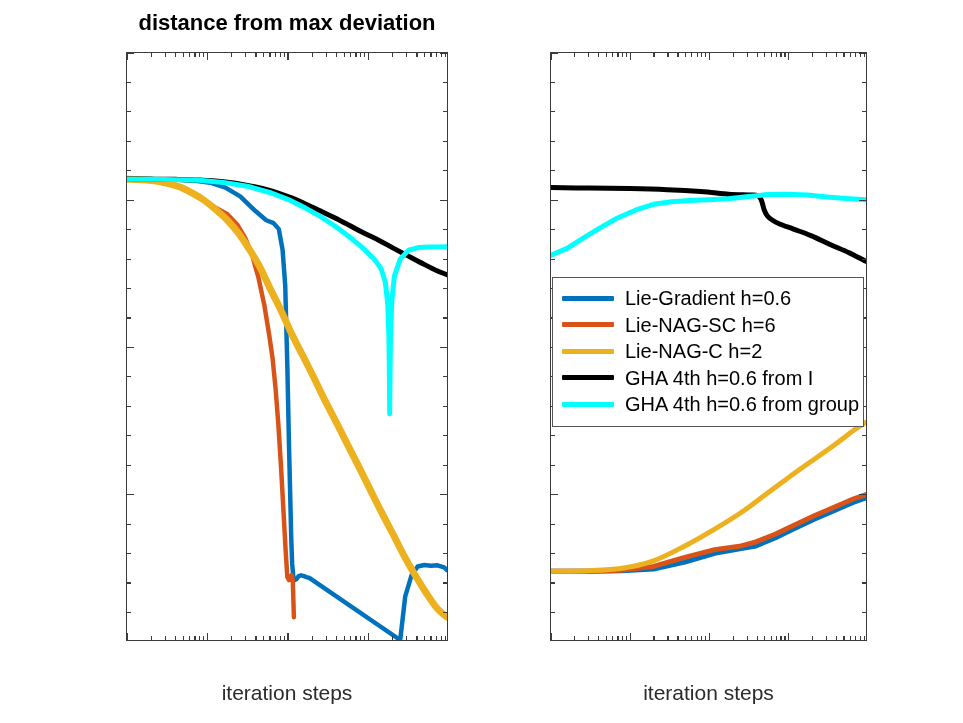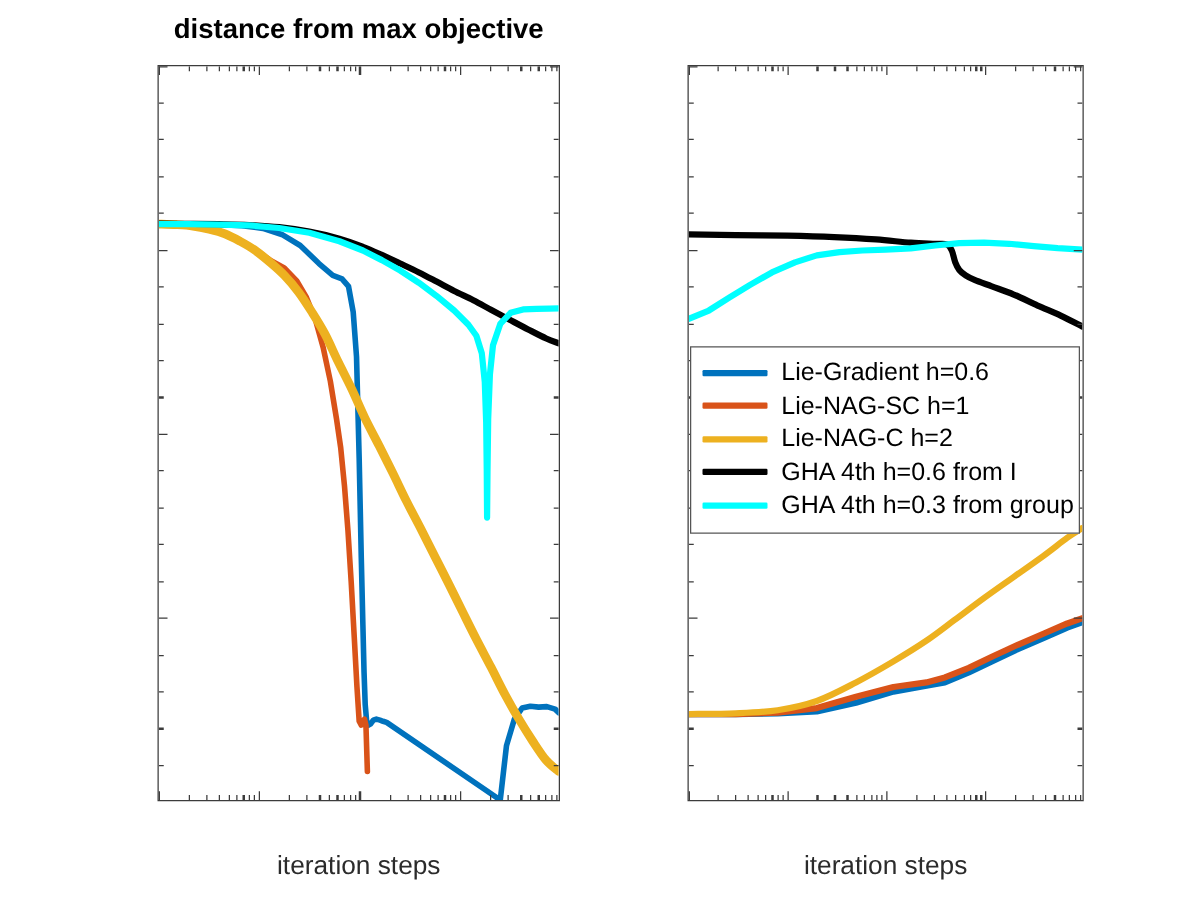--- a/index.html
+++ b/index.html
@@ -40,21 +40,21 @@
     font-size:20px;color:#000;white-space:nowrap;
     font-family:"Liberation Sans",sans-serif;line-height:1;
   }
 </style>
 </head>
 <body>
 
 <div id="root">
 
   <div class="panel" style="left:126px;top:52px;width:322px;height:589px;">
-    <div class="plot-title" style="top:-42px;">distance from max objective</div>
+    <div class="plot-title" style="top:-42px;">distance from max deviation</div>
     <div class="axes" id="axes-left" style="left:0;top:0;width:322px;height:589px;">
       <svg class="curves" id="svg-left" viewBox="0 0 322 589" preserveAspectRatio="none">
           <path d="M0.00,126.67L16.43,126.79L33.41,126.92L50.17,127.19L67.02,128.01L83.83,130.18L99.05,135.03L113.91,143.89L128.97,158.35L140.10,167.83L147.52,170.69L152.76,176.70L156.53,197.28L159.21,233.27L161.35,315.08L163.04,394.57L164.33,448.28L165.27,486.60L166.19,512.37L167.37,525.80L168.80,528.88L170.71,527.77L172.76,524.91L175.18,524.09L178.08,524.91L180.56,525.80L183.44,526.74L274.91,589.00L279.91,545.50L286.28,524.09L292.49,515.22L299.14,513.72L305.85,514.45L312.41,514.08L319.08,516.05L322.00,518.90" stroke="#0072BD" stroke-width="4.5"></path>
           <path d="M0.00,126.67L14.18,127.19L27.57,128.30L40.66,130.52L53.35,134.08L65.44,139.73L76.82,146.63L89.67,155.61L101.05,161.82L111.11,172.40L118.91,185.57L126.24,203.82L132.30,225.52L138.14,252.83L143.14,283.30L146.47,306.22L149.52,337.02L152.31,372.77L154.90,413.65L157.32,457.15L159.57,498.32L161.35,525.80L163.04,528.88L164.33,526.74L165.58,524.09L166.79,528.88L167.95,566.08" stroke="#D95319" stroke-width="4.5"></path>
           <path d="M0.00,126.67C2.36,126.75 9.58,126.91 14.18,127.19C18.77,127.46 23.15,127.69 27.57,128.30C31.98,128.91 36.37,129.83 40.66,130.87C44.96,131.91 49.22,132.95 53.35,134.55C57.48,136.15 61.53,138.35 65.44,140.46C69.35,142.58 72.78,144.42 76.82,147.25C80.86,150.08 85.63,154.03 89.67,157.46C93.71,160.89 97.24,163.87 101.05,167.83C104.86,171.80 108.83,176.35 112.53,181.26C116.24,186.17 119.73,191.66 123.28,197.28C126.84,202.91 130.35,208.40 133.85,215.02C137.35,221.63 140.71,229.61 144.29,236.95C147.87,244.28 151.72,251.48 155.32,259.04C158.92,266.59 162.20,274.67 165.89,282.28C169.57,289.89 173.65,297.29 177.43,304.71C181.21,312.13 184.90,319.41 188.57,326.80C192.23,334.20 195.64,341.62 199.41,349.10C203.18,356.57 207.33,364.18 211.17,371.65C215.01,379.13 218.70,386.56 222.46,393.95C226.21,401.33 229.97,408.57 233.70,415.98C237.43,423.39 241.17,431.06 244.83,438.39C248.49,445.73 251.91,452.69 255.68,460.00C259.44,467.32 263.60,474.91 267.44,482.30C271.28,489.68 274.97,497.36 278.72,504.33C282.48,511.30 286.24,517.84 289.97,524.09C293.70,530.34 297.44,536.30 301.10,541.82C304.76,547.34 308.46,553.17 311.94,557.22C315.43,561.26 320.32,564.61 322.00,566.08" stroke="#EDB120" stroke-width="7"></path>
           <path d="M0.00,126.41C4.04,126.43 16.16,126.47 24.23,126.54C32.31,126.60 40.39,126.64 48.47,126.79C56.54,126.95 64.62,127.06 72.70,127.46C80.78,127.86 88.85,128.32 96.93,129.20C105.01,130.09 113.09,131.25 121.16,132.78C129.24,134.31 138.20,136.36 145.40,138.38C152.59,140.41 158.64,142.74 164.33,144.92C170.02,147.10 174.54,149.21 179.55,151.45C184.56,153.69 189.42,156.00 194.41,158.35C199.39,160.69 204.59,163.08 209.47,165.50C214.34,167.92 218.92,170.38 223.64,172.86C228.37,175.34 232.88,177.89 237.82,180.38C242.75,182.87 248.33,185.28 253.26,187.80C258.20,190.31 262.62,192.91 267.44,195.50C272.26,198.08 277.11,200.63 282.16,203.30C287.22,205.96 292.80,208.93 297.77,211.46C302.73,214.00 307.90,216.70 311.94,218.53C315.98,220.35 320.32,221.78 322.00,222.43" stroke="#000000" stroke-width="5"></path>
           <path d="M0.00,126.67L24.23,126.79L48.47,127.05L72.70,127.73L96.93,129.84L121.16,133.63L145.40,140.46L164.33,147.91L179.55,155.61L194.41,164.00L209.47,173.85L223.64,184.35L237.82,196.07L249.30,207.50L255.68,216.36L260.05,230.41L262.44,253.33L263.57,285.63L264.03,323.95L264.31,362.27L264.67,323.95L265.20,283.30L266.60,247.32L269.07,223.88L274.91,206.81L283.24,197.94L293.30,195.22L304.14,194.69L314.20,194.53L322.00,194.43" stroke="#00FFFF" stroke-width="5"></path>
         </svg>
     <div class="tick tick-y-minor" style="top: 558.9px;"></div>
         <div class="tick tick-y-minor-r" style="top: 558.9px;"></div>
@@ -297,29 +297,29 @@
     <div class="axis-name" style="top:589px;">iteration steps</div>
   </div>
 
   <div class="legend" id="legend" style="left:552px;top:277px;width:312px;">
       <div class="legend-row">
         <div class="legend-swatch" style="background: rgb(0, 114, 189);"></div>
         <div class="legend-label">Lie-Gradient h=0.6</div>
       </div>
       <div class="legend-row">
         <div class="legend-swatch" style="background: rgb(217, 83, 25);"></div>
-        <div class="legend-label">Lie-NAG-SC h=1</div>
+        <div class="legend-label">Lie-NAG-SC h=6</div>
       </div>
       <div class="legend-row">
         <div class="legend-swatch" style="background: rgb(237, 177, 32);"></div>
         <div class="legend-label">Lie-NAG-C h=2</div>
       </div>
       <div class="legend-row">
         <div class="legend-swatch" style="background: rgb(0, 0, 0);"></div>
         <div class="legend-label">GHA 4th h=0.6 from I</div>
       </div>
       <div class="legend-row">
         <div class="legend-swatch" style="background: rgb(0, 255, 255);"></div>
-        <div class="legend-label">GHA 4th h=0.3 from group</div>
+        <div class="legend-label">GHA 4th h=0.6 from group</div>
       </div>
     </div>
 
 </div>
 
 </body></html>

